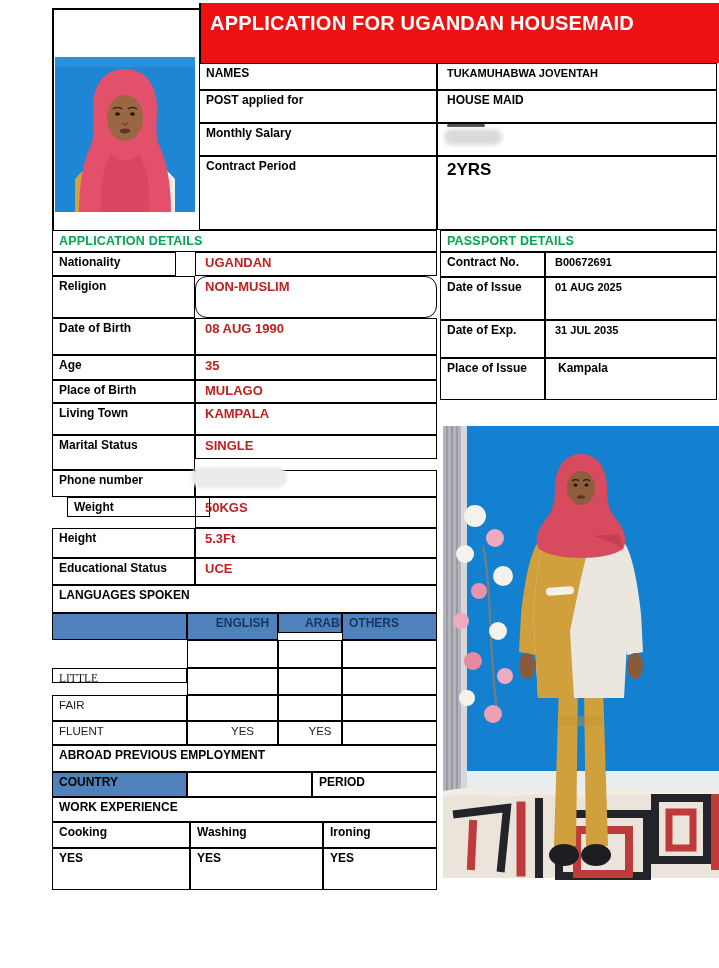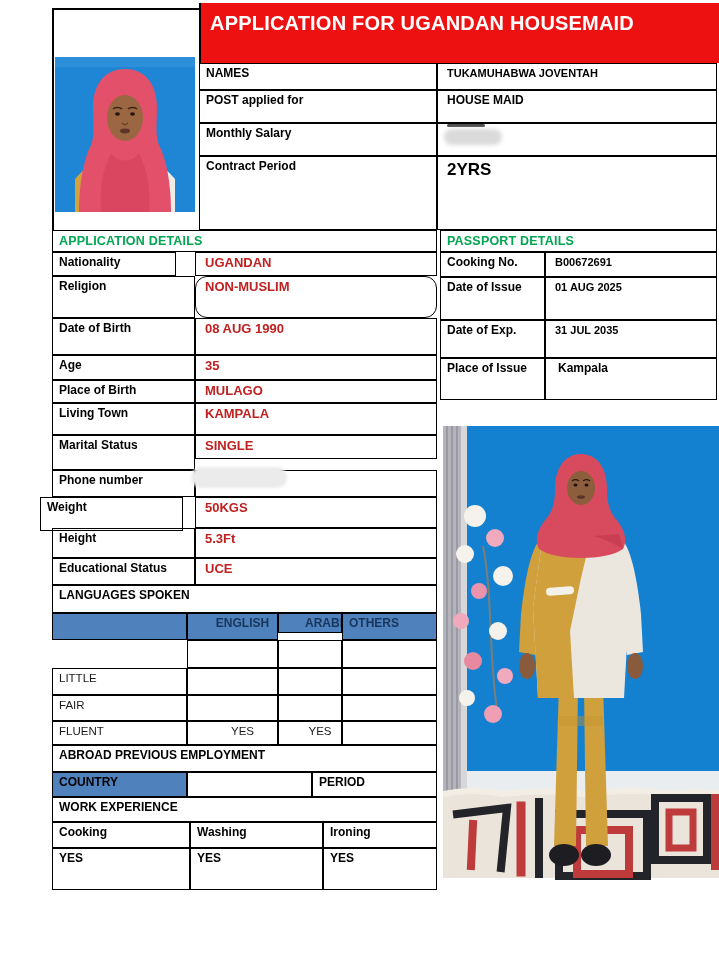--- a/index.html
+++ b/index.html
@@ -91,41 +91,41 @@
   <div class="cell" style="left:52px;  top:403px; width:143px; height:32px;">Living Town</div>
   <div class="cell red-val" style="left:195px; top:403px; width:242px; height:32px;">KAMPALA</div>
 
   <div class="cell" style="left:52px;  top:435px; width:143px; height:35px;">Marital Status</div>
   <div class="cell red-val" style="left:195px; top:435px; width:242px; height:24px;">SINGLE</div>
 
   <div class="cell" style="left:52px;  top:470px; width:143px; height:27px;">Phone number</div>
   <div class="cell" style="left:195px; top:470px; width:242px; height:27px;"></div>
   <div class="smudge" style="left:191px; top:467px; width:96px; height:21px; background:#ebebeb; filter:blur(1.5px);"></div>
 
-  <div class="cell" style="left:40px;  top:497px; width:143px; height:34px;">Weight</div>
+  <div class="cell" style="left:67px;  top:497px; width:143px; height:20px;">Weight</div>
   <div class="cell red-val" style="left:195px; top:497px; width:242px; height:31px;">50KGS</div>
 
   <div class="cell" style="left:52px;  top:528px; width:143px; height:30px;">Height</div>
   <div class="cell red-val" style="left:195px; top:528px; width:242px; height:30px;">5.3Ft</div>
 
   <div class="cell" style="left:52px;  top:558px; width:143px; height:27px;">Educational Status</div>
   <div class="cell red-val" style="left:195px; top:558px; width:242px; height:27px;">UCE</div>
 
   <div class="cell" style="left:52px; top:585px; width:385px; height:28px;">LANGUAGES SPOKEN</div>
 
   <div class="cell blue-cell" style="left:52px;  top:613px; width:135px; height:27px;"></div>
   <div class="cell blue-cell center" style="left:187px; top:613px; width:91px; height:27px;">ENGLISH</div>
   <div class="cell blue-cell center" style="left:278px; top:613px; width:64px; height:20px;">ARABIC</div>
   <div class="cell blue-cell" style="left:342px; top:613px; width:95px; height:27px;">OTHERS</div>
 
   <div class="cell reg" style="left:187px; top:640px; width:91px; height:28px;"></div>
   <div class="cell reg" style="left:278px; top:640px; width:64px; height:28px;"></div>
   <div class="cell reg" style="left:342px; top:640px; width:95px; height:28px;"></div>
 
-  <div class="cell reg" style="left:52px;  top:668px; width:135px; height:27px;">LITTLE</div>
+  <div class="cell reg" style="left:52px;  top:668px; width:135px; height:15px;font-family:Liberation Serif, serif;">LITTLE</div>
   <div class="cell reg" style="left:187px; top:668px; width:91px; height:27px;"></div>
   <div class="cell reg" style="left:278px; top:668px; width:64px; height:27px;"></div>
   <div class="cell reg" style="left:342px; top:668px; width:95px; height:27px;"></div>
 
   <div class="cell reg" style="left:52px;  top:695px; width:135px; height:26px;">FAIR</div>
   <div class="cell reg" style="left:187px; top:695px; width:91px; height:26px;"></div>
   <div class="cell reg" style="left:278px; top:695px; width:64px; height:26px;"></div>
   <div class="cell reg" style="left:342px; top:695px; width:95px; height:26px;"></div>
 
   <div class="cell reg" style="left:52px;  top:721px; width:135px; height:24px;">FLUENT</div>
@@ -141,21 +141,21 @@
   <div class="cell" style="left:52px; top:797px; width:385px; height:25px;">WORK EXPERIENCE</div>
   <div class="cell" style="left:52px;  top:822px; width:138px; height:26px;">Cooking</div>
   <div class="cell" style="left:190px; top:822px; width:133px; height:26px;">Washing</div>
   <div class="cell" style="left:323px; top:822px; width:114px; height:26px;">Ironing</div>
   <div class="cell" style="left:52px;  top:848px; width:138px; height:42px;">YES</div>
   <div class="cell" style="left:190px; top:848px; width:133px; height:42px;">YES</div>
   <div class="cell" style="left:323px; top:848px; width:114px; height:42px;">YES</div>
 
   <div class="cell green-head" style="left:440px; top:230px; width:277px; height:22px;">PASSPORT DETAILS</div>
 
-  <div class="cell" style="left:440px; top:252px; width:105px; height:25px;">Cooking No.</div>
+  <div class="cell" style="left:440px; top:252px; width:105px; height:25px;">Contract No.</div>
   <div class="cell val" style="left:545px; top:252px; width:172px; height:25px;">B00672691</div>
 
   <div class="cell" style="left:440px; top:277px; width:105px; height:43px;">Date of Issue</div>
   <div class="cell val" style="left:545px; top:277px; width:172px; height:43px;">01 AUG 2025</div>
 
   <div class="cell" style="left:440px; top:320px; width:105px; height:38px;">Date of Exp.</div>
   <div class="cell val" style="left:545px; top:320px; width:172px; height:38px;">31 JUL 2035</div>
 
   <div class="cell" style="left:440px; top:358px; width:105px; height:42px;">Place of Issue</div>
   <div class="cell val" style="left:545px; top:358px; width:172px; height:42px; padding-left:12px; font-size:12px;">Kampala</div>

